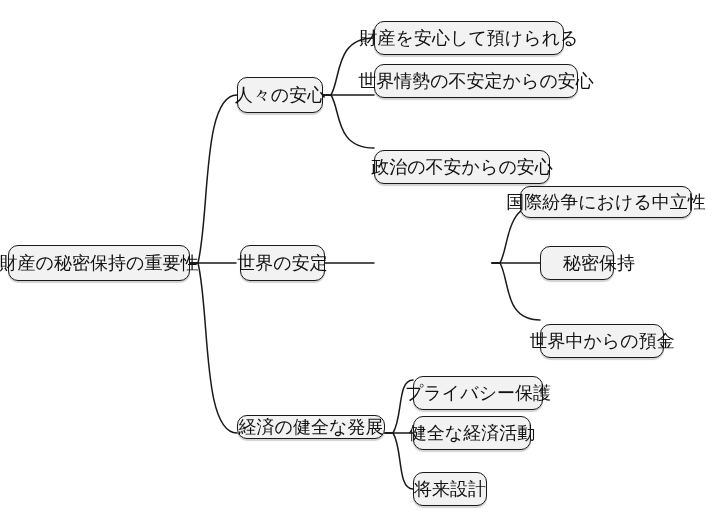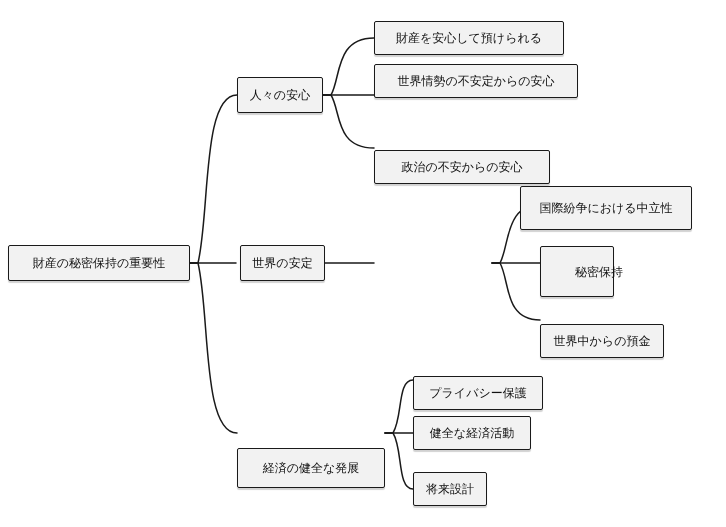--- a/index.html
+++ b/index.html
@@ -25,23 +25,23 @@
     stroke:var(--line-color);
     stroke-width:1.5;
     fill:none;
     stroke-linecap:round;
   }
   .node{
     position:absolute;
     display:flex;align-items:center;justify-content:center;
     background:var(--node-fill);
     border:1.7px solid var(--node-border);
-    border-radius:2px;
+    border-radius:10px;
     box-shadow:0 1.5px 1px rgba(0,0,0,0.18);
-    font-size:12px;
+    font-size:18px;
     color:var(--text-color);
     white-space:nowrap;
     line-height:1;
     cursor:default;
   }
 </style>
 </head>
 <body>
 
 <div class="canvas">
@@ -64,28 +64,28 @@
 
     <path d="M385,433 L393,433 C403,417 397,380 413,380"></path>
     <path d="M385,433 L413,433"></path>
     <path d="M385,433 L393,433 C403,449 397,489 413,489"></path>
   </svg>
 
   <div class="node" style="left:8px;top:245px;width:182px;height:36px;">財産の秘密保持の重要性</div>
 
   <div class="node" style="left:237px;top:77px;width:86px;height:36px;">人々の安心</div>
   <div class="node" style="left:240px;top:245px;width:85px;height:36px;">世界の安定</div>
-  <div class="node" style="left:237px;top:415px;width:148px;height:40px;margin-top:33px;">経済の健全な発展</div>
+  <div class="node" style="left:237px;top:415px;width:148px;height:24px;">経済の健全な発展</div>
 
   <div class="node" style="left:374px;top:21px;width:190px;height:34px;">財産を安心して預けられる</div>
   <div class="node" style="left:374px;top:64px;width:204px;height:34px;">世界情勢の不安定からの安心</div>
   <div class="node" style="left:374px;top:131px;width:176px;height:34px;margin-top:19px;">政治の不安からの安心</div>
 
 
-  <div class="node" style="left:520px;top:186px;width:172px;height:44px;">国際紛争における中立性</div>
-  <div class="node" style="left:540px;top:246px;width:74px;height:51px;padding-left:44px;">秘密保持</div>
+  <div class="node" style="left:520px;top:186px;width:172px;height:32px;">国際紛争における中立性</div>
+  <div class="node" style="left:540px;top:246px;width:74px;height:34px;padding-left:44px;">秘密保持</div>
   <div class="node" style="left:540px;top:303px;width:124px;height:34px;margin-top:21px;">世界中からの預金</div>
 
   <div class="node" style="left:413px;top:376px;width:130px;height:34px;">プライバシー保護</div>
   <div class="node" style="left:413px;top:416px;width:118px;height:34px;">健全な経済活動</div>
   <div class="node" style="left:413px;top:472px;width:74px;height:34px;">将来設計</div>
 
 </div>
 
 </body></html>

